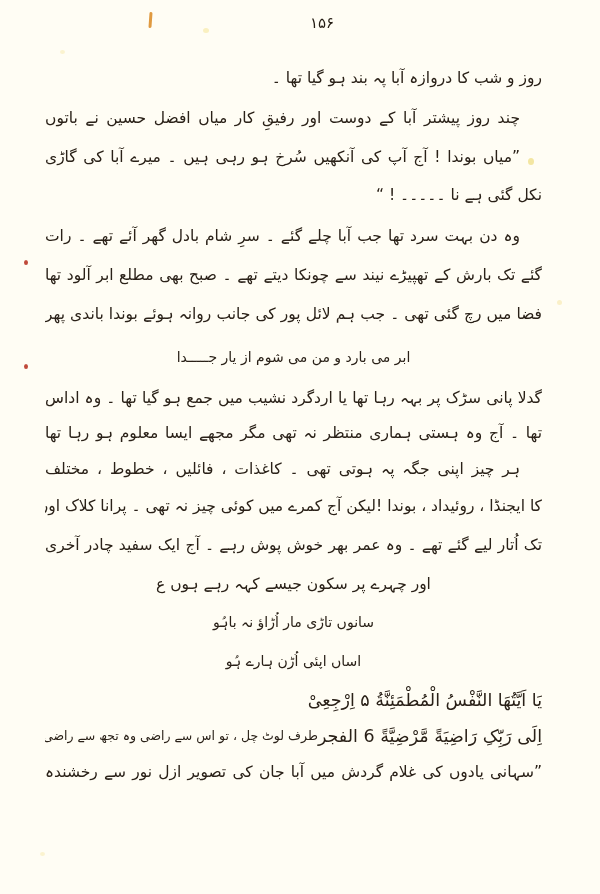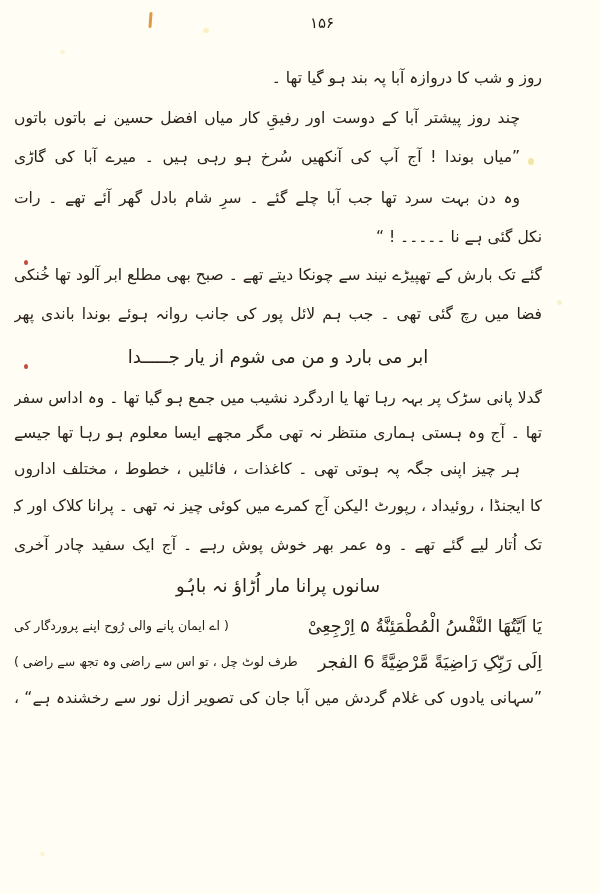--- a/index.html
+++ b/index.html
@@ -14,21 +14,21 @@
     direction:rtl;
   }
   .pageno{
     position:absolute;top:14px;left:0;right:0;
     text-align:center;
     font-size:15px;letter-spacing:4px;
     color:#241c13;
     margin-left:44px;
   }
   .text-col{
-    position:absolute;top:58px;right:58px;left:14px;
+    position:absolute;top:58px;right:58px;left:45px;
     direction:rtl;
   }
   .line{
     height:var(--h,40px);
     line-height:var(--h,40px);
     font-size:15.5px;
     text-align:right;
     white-space:nowrap;
     overflow:hidden;
   }
@@ -36,21 +36,21 @@
     white-space:normal;
     text-align:justify;
     text-align-last:justify;
   }
   .indent{padding-right:22px;}
   .center{
     white-space:normal;
     text-align:center;
     text-align-last:center;
   }
-  .verse{font-size:18px;}
+  .verse{font-size:14px;}
   .split{
     display:flex;
     justify-content:space-between;
     align-items:center;
     white-space:nowrap;
   }
   .quran-ar{
     font-weight:400;
     font-size:17.5px;
     letter-spacing:.5px;
@@ -73,37 +73,38 @@
   <div class="speck" style="left:528px;top:158px;width:6px;height:7px;background:#f3e6a2;"></div>
   <div class="speck" style="left:24px;top:260px;width:4px;height:5px;background:#c04a3a;"></div>
   <div class="speck" style="left:24px;top:364px;width:4px;height:5px;background:#c04a3a;"></div>
   <div class="speck" style="left:557px;top:300px;width:5px;height:5px;background:#faf0c8;"></div>
   <div class="speck" style="left:40px;top:852px;width:5px;height:4px;background:#fbf3cf;"></div>
 
   <div class="text-col">
     <div class="line" style="--h:40px">روز و شب کا دروازہ آبا پہ بند ہو گیا تھا ۔</div>
     <div class="line full indent" style="--h:40px">چند روز پیشتر آبا کے دوست اور رفیقِ کار میاں افضل حسین نے باتوں باتوں میں</div>
     <div class="line full indent" style="--h:38px">”میاں بوندا ! آج آپ کی آنکھیں سُرخ ہو رہی ہیں ۔ میرے آبا کی گاڑی</div>
+    <div class="line" style="--h:38px">نکل گئی ہے نا ۔۔۔۔۔ ! “</div>
     <div class="line full indent gap2" style="--h:40px">وہ دن بہت سرد تھا جب آبا چلے گئے ۔ سرِ شام بادل گھر آئے تھے ۔ رات</div>
-    <div class="line" style="--h:38px">نکل گئی ہے نا ۔۔۔۔۔ ! “</div>
     <div class="line full" style="--h:38px">گئے تک بارش کے تھپیڑے نیند سے چونکا دیتے تھے ۔ صبح بھی مطلع ابر آلود تھا خُنکی</div>
     <div class="line full" style="--h:40px">فضا میں رچ گئی تھی ۔ جب ہم لائل پور کی جانب روانہ ہوئے بوندا باندی پھر شروع ہو گئی ع</div>
     <div class="line center verse" style="--h:46px">ابر می بارد و من می شوم از یار جـــــدا</div>
     <div class="line full" style="--h:36px">گدلا پانی سڑک پر بہہ رہا تھا یا اردگرد نشیب میں جمع ہو گیا تھا ۔ وہ اداس سفر بھی عجیب</div>
     <div class="line full" style="--h:34px">تھا ۔ آج وہ ہستی ہماری منتظر نہ تھی مگر مجھے ایسا معلوم ہو رہا تھا جیسے وہ کہہ رہے ہوں</div>
     <div class="line full indent" style="--h:38px">ہر چیز اپنی جگہ پہ ہوتی تھی ۔ کاغذات ، فائلیں ، خطوط ، مختلف اداروں سے متعلق میٹنگ</div>
     <div class="line split" style="--h:36px">
-      <span>کا ایجنڈا ، روئیداد ، رپورٹ !</span>
+      <span>کا ایجنڈا ، روئیداد ، بوندا !</span>
       <span>لیکن آج کمرے میں کوئی چیز نہ تھی ۔ پرانا کلاک اور کیلنڈر</span>
     </div>
     <div class="line full" style="--h:42px">تک اُتار لیے گئے تھے ۔ وہ عمر بھر خوش پوش رہے ۔ آج ایک سفید چادر آخری زینت تھی</div>
-    <div class="line center verse" style="--h:40px">سانوں پرانا مار اُڑاؤ نہ باہُو</div>
+    <div class="line center" style="--h:36px">اور چہرے پر سکون جیسے کہہ رہے ہوں ع</div>
+    <div class="line center verse" style="--h:40px">سانوں تاڑی مار اُڑاؤ نہ باہُو</div>
+    <div class="line center verse" style="--h:38px">اساں اپئی اُڑن ہارے ہُو</div>
     <div class="line split" style="--h:40px">
       <span class="quran-ar">یَا اَیَّتُهَا النَّفْسُ الْمُطْمَئِنَّةُ ۵ اِرْجِعِیْ</span>
-      <span class="quran-tr">( اے ایمان پانے والی رُوح اپنے پروردگار کی</span>
     </div>
     <div class="line split" style="--h:32px">
       <span class="quran-ar">اِلَی رَبِّکِ رَاضِیَةً مَّرْضِیَّةً 6 الفجر</span>
       <span class="quran-tr">طرف لوٹ چل ، تو اس سے راضی وہ تجھ سے راضی )</span>
     </div>
     <div class="line full" style="--h:40px">”سہانی یادوں کی غلام گردش میں آبا جان کی تصویر ازل نور سے رخشندہ ہے“ ، ایک</div>
   </div>
 
 </div>
 

